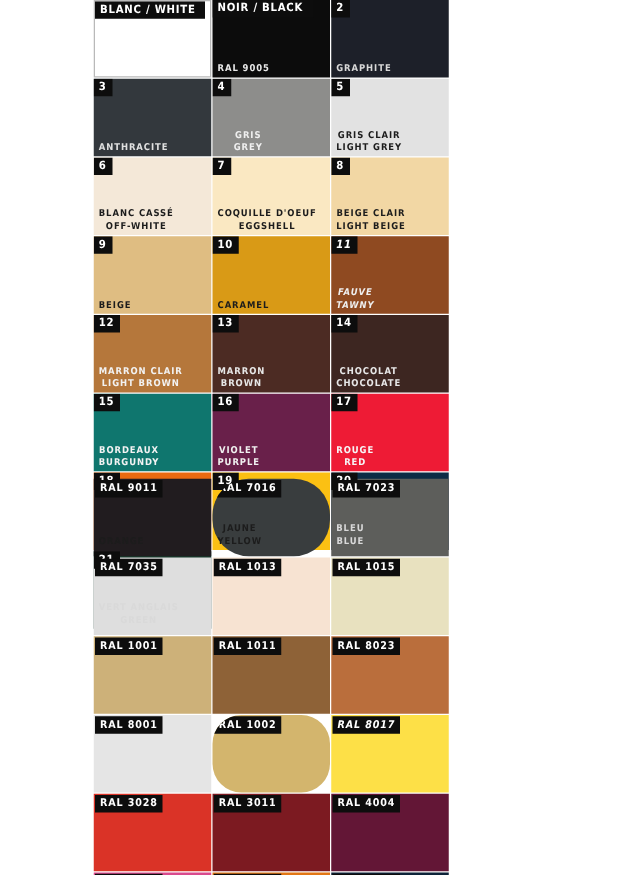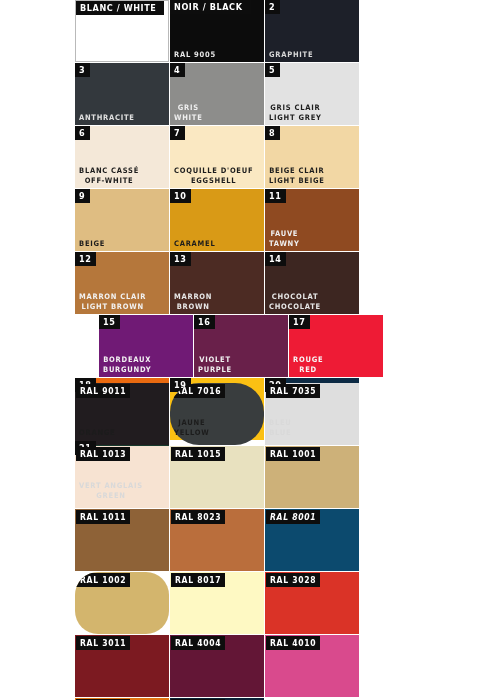--- a/index.html
+++ b/index.html
@@ -129,23 +129,23 @@
         </div>
       </div>
       <div class="swatch" style="background: rgb(51, 56, 61);">
         <div class="tag">3</div>
         <div class="names" style="color: rgb(224, 224, 224);">
           <div>ANTHRACITE</div>
         </div>
       </div>
       <div class="swatch" style="background: rgb(141, 141, 139);">
         <div class="tag">4</div>
-        <div class="names" style="color: rgb(239, 239, 239);">
+        <div class="names" style="color: rgb(239, 239, 239); margin-left: 13px;">
           <div>GRIS</div>
-          <div>WHITE</div>
+          <div>GREY</div>
         </div>
       </div>
       <div class="swatch" style="background: rgb(226, 226, 226);">
         <div class="tag">5</div>
         <div class="names" style="color: rgb(28, 28, 28);">
           <div>GRIS CLAIR</div>
           <div>LIGHT GREY</div>
         </div>
       </div>
       <div class="swatch" style="background: rgb(244, 232, 216);">
@@ -174,21 +174,21 @@
         <div class="names" style="color: rgb(28, 28, 28);">
           <div>BEIGE</div>
         </div>
       </div>
       <div class="swatch" style="background: rgb(217, 154, 22);">
         <div class="tag">10</div>
         <div class="names" style="color: rgb(28, 28, 28);">
           <div>CARAMEL</div>
         </div>
       </div>
-      <div class="swatch" style="background: rgb(143, 74, 33);">
+      <div class="swatch" style="background: rgb(143, 74, 33); font-style: italic;">
         <div class="tag">11</div>
         <div class="names" style="color: rgb(239, 239, 239);">
           <div>FAUVE</div>
           <div>TAWNY</div>
         </div>
       </div>
       <div class="swatch" style="background: rgb(181, 119, 59);">
         <div class="tag">12</div>
         <div class="names" style="color: rgb(242, 242, 242);">
           <div>MARRON CLAIR</div>
@@ -202,21 +202,21 @@
           <div>BROWN</div>
         </div>
       </div>
       <div class="swatch" style="background: rgb(61, 38, 33);">
         <div class="tag">14</div>
         <div class="names" style="color: rgb(231, 231, 231);">
           <div>CHOCOLAT</div>
           <div>CHOCOLATE</div>
         </div>
       </div>
-      <div class="swatch" style="background: #701a75; margin-left: 24px;">
+      <div class="swatch" style="background: #0f766e;">
         <div class="tag">15</div>
         <div class="names" style="color: rgb(243, 243, 243);">
           <div>BORDEAUX</div>
           <div>BURGUNDY</div>
         </div>
       </div>
       <div class="swatch" style="background: rgb(105, 32, 74);">
         <div class="tag">16</div>
         <div class="names" style="color: rgb(240, 240, 240);">
           <div>VIOLET</div>
@@ -259,45 +259,48 @@
       </div>
     </div>
 
   <div class="ralgrid" id="ralgrid">
       <div class="ralcell" style="background: rgb(33, 28, 31);">
         <div class="raltag">RAL 9011</div>
       </div>
       <div class="ralcell" style="background: rgb(57, 61, 62); border-radius: 29px;">
         <div class="raltag">RAL 7016</div>
       </div>
+      <div class="ralcell" style="background: rgb(93, 94, 91);">
+        <div class="raltag">RAL 7023</div>
+      </div>
       <div class="ralcell" style="background: rgb(222, 222, 222);">
         <div class="raltag">RAL 7035</div>
       </div>
       <div class="ralcell" style="background: rgb(247, 227, 210);">
         <div class="raltag">RAL 1013</div>
       </div>
       <div class="ralcell" style="background: rgb(232, 225, 191);">
         <div class="raltag">RAL 1015</div>
       </div>
       <div class="ralcell" style="background: rgb(205, 177, 121);">
         <div class="raltag">RAL 1001</div>
       </div>
       <div class="ralcell" style="background: rgb(142, 98, 55);">
         <div class="raltag">RAL 1011</div>
       </div>
       <div class="ralcell" style="background: rgb(186, 110, 60);">
         <div class="raltag">RAL 8023</div>
       </div>
-      <div class="ralcell" style="background: #0c4a6e; font-style: italic;">
+      <div class="ralcell" style="background: #e5e5e5;">
         <div class="raltag">RAL 8001</div>
       </div>
       <div class="ralcell" style="background: rgb(211, 181, 109); border-radius: 23px;">
         <div class="raltag">RAL 1002</div>
       </div>
-      <div class="ralcell" style="background: #fef9c3;">
+      <div class="ralcell" style="background: #fde047; font-style: italic;">
         <div class="raltag">RAL 8017</div>
       </div>
       <div class="ralcell" style="background: rgb(218, 51, 39);">
         <div class="raltag">RAL 3028</div>
       </div>
       <div class="ralcell" style="background: rgb(124, 26, 33);">
         <div class="raltag">RAL 3011</div>
       </div>
       <div class="ralcell" style="background: rgb(99, 22, 54);">
         <div class="raltag">RAL 4004</div>

